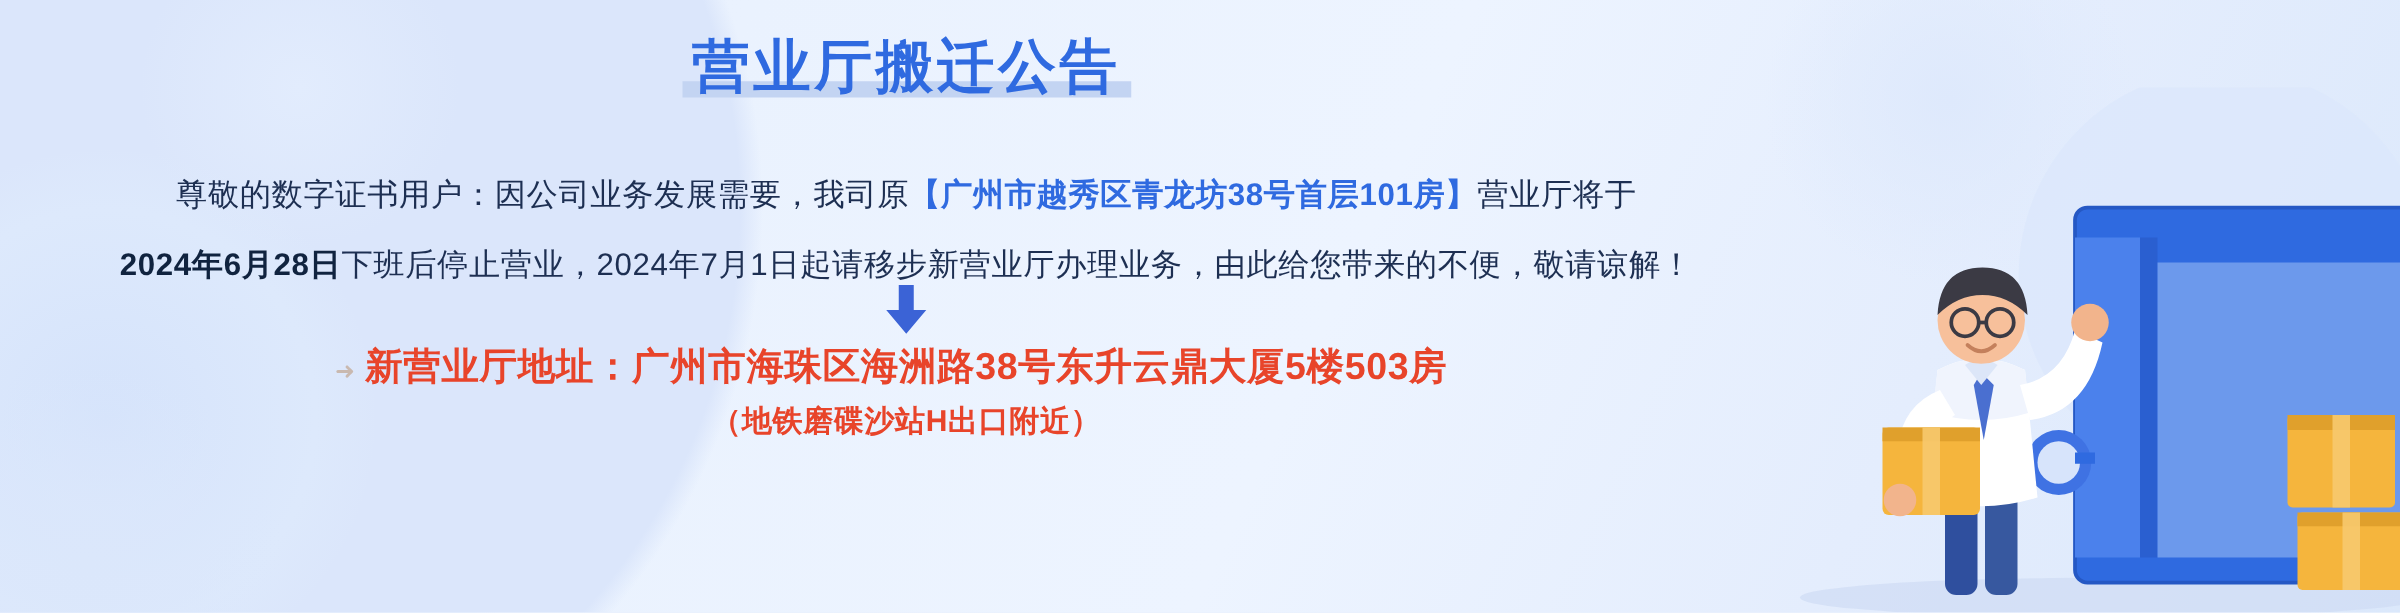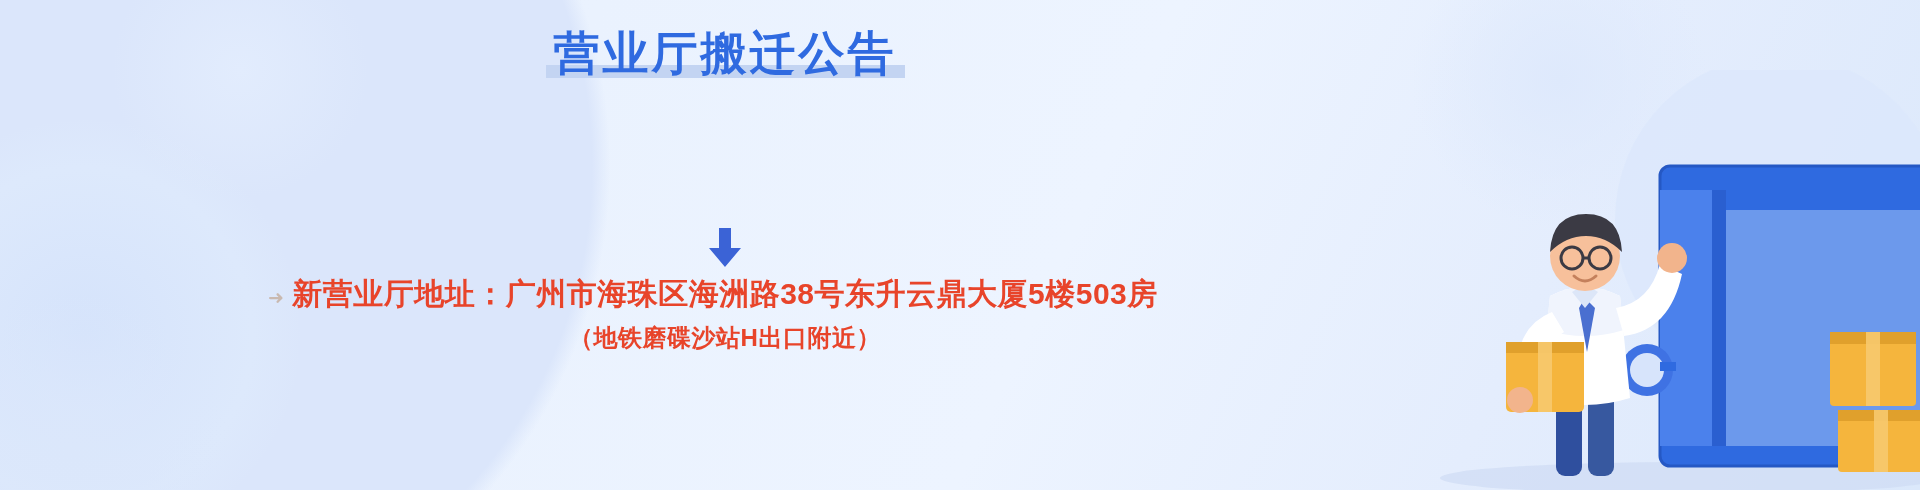--- a/index.html
+++ b/index.html
@@ -80,20 +80,24 @@
 
   <div class="content">
 
     <div class="title-wrap">
       <span class="title">
         <span class="hl"></span>
         <span class="txt">营业厅搬迁公告</span>
       </span>
     </div>
 
+    <div class="para">
+      <span class="line"><span>尊敬的数字证书用户：因公司业务发展需要，我司原</span><span class="em">【广州市越秀区青龙坊38号首层101房】</span><span>营业厅将于</span></span>
+      <span class="line"><span class="em-dark">2024年6月28日</span><span>下班后停止营业，2024年7月1日起请移步新营业厅办理业务，由此给您带来的不便，敬请谅解！</span></span>
+    </div>
 
     <div class="arrow">
       <svg width="44" height="40" viewBox="0 0 44 40">
         <polygon points="16,0 28,0 28,20 38,20 22,39 6,20 16,20" fill="#3b63d6"></polygon>
       </svg>
     </div>
 
     <div class="tiny-arrow">➜</div>
 
     <div class="addr">新营业厅地址：广州市海珠区海洲路38号东升云鼎大厦5楼503房</div>

